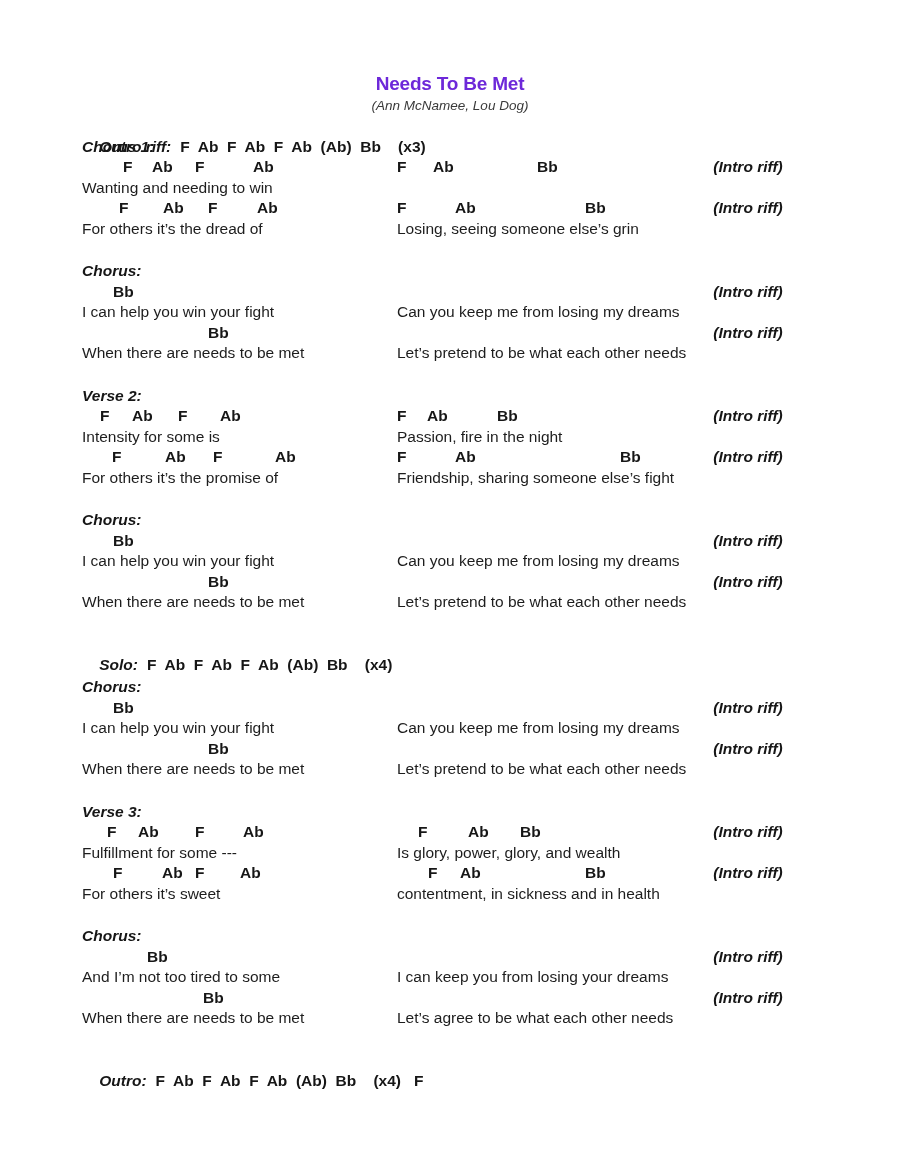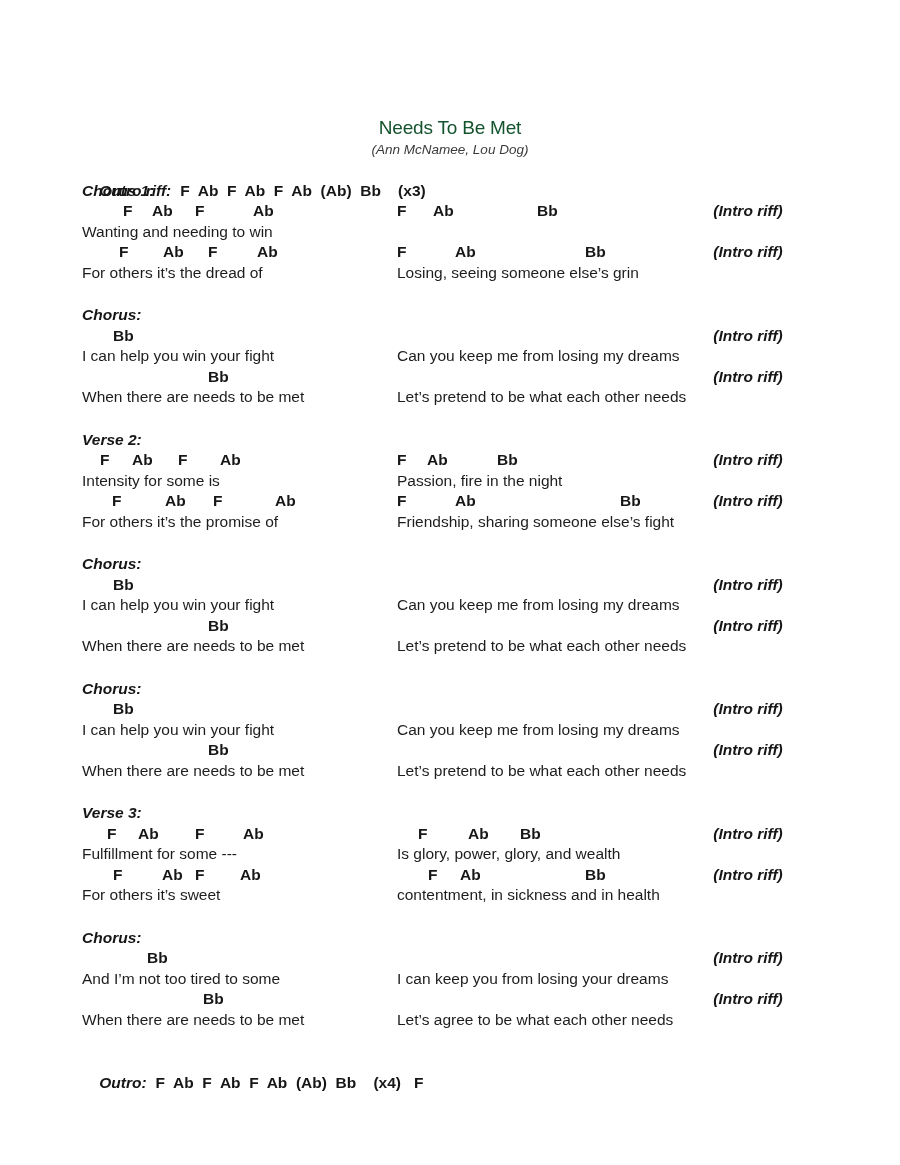--- a/index.html
+++ b/index.html
@@ -22,25 +22,24 @@
     height: 1165px;
     padding: 72px 107px 0 82px;
   }
   .header {
     text-align: center;
     margin-left: -82px;
     margin-right: -107px;
   }
   .title {
     font-size: 19px;
-    font-weight: 400;
+    font-weight: 700;
     line-height: 24px;
-    color: #14532d;
+    color: #6d28d9;
     letter-spacing: -0.2px;
-    margin-top: 44px;
   }
   .credits {
     font-size: 13.5px;
     font-style: italic;
     line-height: 20px;
     color: #3a3a3a;
   }
   .riffline {
     height: 20.5px;
     line-height: 20.5px;
@@ -233,20 +232,23 @@
       <div class="col m"></div>
       <div class="annot">(Intro riff)</div>
     </div>
     <div class="line">
       <div class="col l">When there are needs to be met</div>
       <div class="col m">Let’s pretend to be what each other needs</div>
       <div class="annot"></div>
     </div>
   </section>
 
+  <div class="riffline gap">
+    <span class="hdg">Solo:</span><span class="seq">F  Ab  F  Ab  F  Ab  (Ab)  Bb    (x4)</span>
+  </div>
 
   <section class="block gap">
     <div class="hdg">Chorus:</div>
     <div class="line">
       <div class="col l">
           <span class="ch" style="left: 31px;">Bb</span>
         </div>
       <div class="col m"></div>
       <div class="annot">(Intro riff)</div>
     </div>

